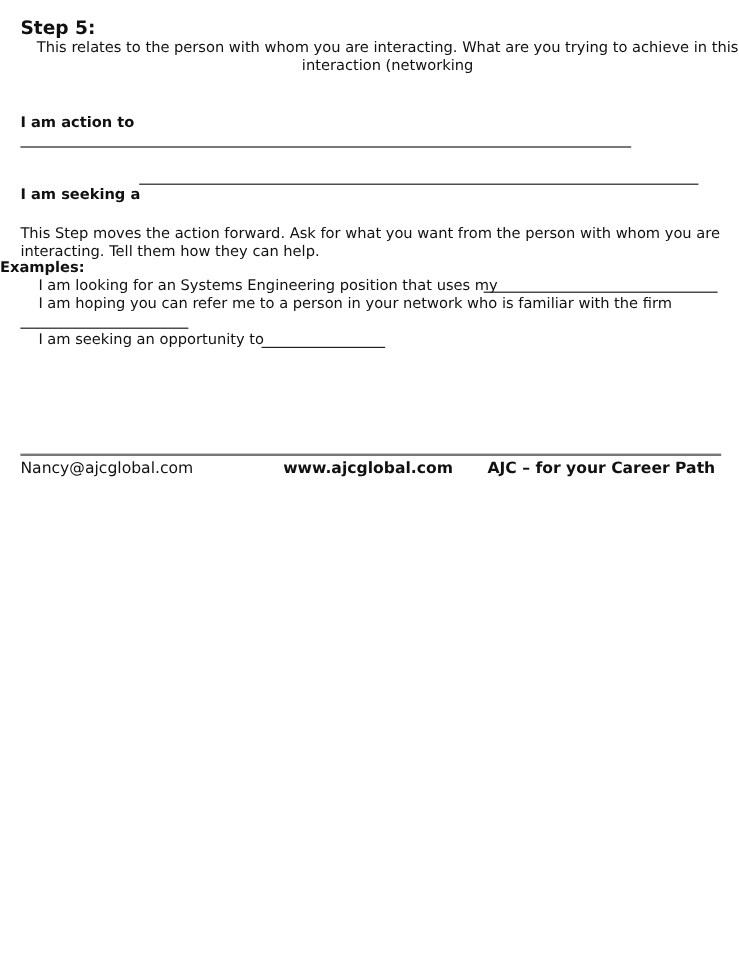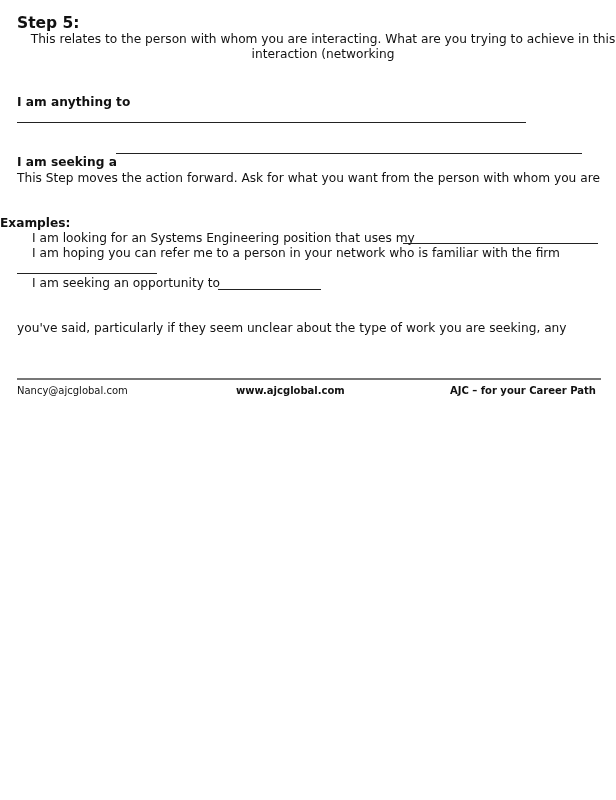--- a/index.html
+++ b/index.html
@@ -7,58 +7,58 @@
       width: 616px; height: 800px; position: relative; overflow: hidden;
       font-family: "DejaVu Sans", sans-serif; color: #111111;
       font-size: 12.2px; line-height: 15px;
     }
     .abs { position: absolute; }
     .title { left: 17px; top: 14px; font-size: 15.5px; font-weight: bold; line-height: 18px; text-align: center; }
     .intro { left: 28px; top: 32px; width: 590px; text-align: center; }
     .intro div { white-space: nowrap; }
     .bold { font-weight: bold; }
     .line { position: absolute; height: 0; border-top: 1px solid #222; }
-    .p { left: 17px; width: 590px; }
+    .p { left: 17px; width: 590px; margin-top: 16px; }
     .nowrap { white-space: nowrap; }
     .footer-rule { position: absolute; left: 17px; width: 584px; top: 378px; border-top: 2px solid #777; }
-    .foot { top: 383px; font-size: 10px; }
+    .foot { top: 383px; font-size: 13px; }
   </style>
 </head>
 <body>
 
 <div>
   <div class="abs title">Step 5:</div>
 
   <div class="abs intro">
     <div>This relates to the person with whom you are interacting. What are you trying to achieve in this</div>
     <div>interaction (networking</div>
   </div>
 
-  <div class="abs bold" style="left:17px; top:95px;">I am anything to</div>
+  <div class="abs bold" style="left:17px; top:95px;">I am action to</div>
   <div class="line" style="left:17px; width:509px; top:122px;"></div>
 
   <div class="abs bold" style="left:17px; top:155px;">I am seeking a</div>
   <div class="line" style="left:116px; width:466px; top:153px;"></div>
 
   <div class="abs p" style="top:171px;">
     <div class="nowrap">This Step moves the action forward.  Ask for what you want from the person with whom you are</div>
+    <div class="nowrap">interacting.  Tell them how they can help.</div>
   </div>
 
   <div class="abs bold" style="left:0; top:216px;">Examples:</div>
 
   <div class="abs nowrap" style="left:32px; top:231px;">I am looking for an Systems Engineering position that uses my</div>
   <div class="line" style="left:403px; width:195px; top:243px;"></div>
 
   <div class="abs nowrap" style="left:32px; top:246px;">I am hoping you can refer me to a person in your network who is familiar with the firm</div>
   <div class="line" style="left:17px; width:140px; top:273px;"></div>
 
   <div class="abs nowrap" style="left:32px; top:276px;">I am seeking an opportunity to</div>
   <div class="line" style="left:218px; width:103px; top:289px;"></div>
 
   <div class="abs p" style="top:321px;">
-    <div class="nowrap">you've said, particularly if they seem unclear about the type of work you are seeking, any</div>
   </div>
 
   <div class="footer-rule"></div>
   <div class="abs foot" style="left:17px;">Nancy@ajcglobal.com</div>
   <div class="abs foot bold" style="left:236px;">www.ajcglobal.com</div>
   <div class="abs foot bold" style="right:20px;">AJC – for your Career Path</div>
 </div>
 
 </body></html>

